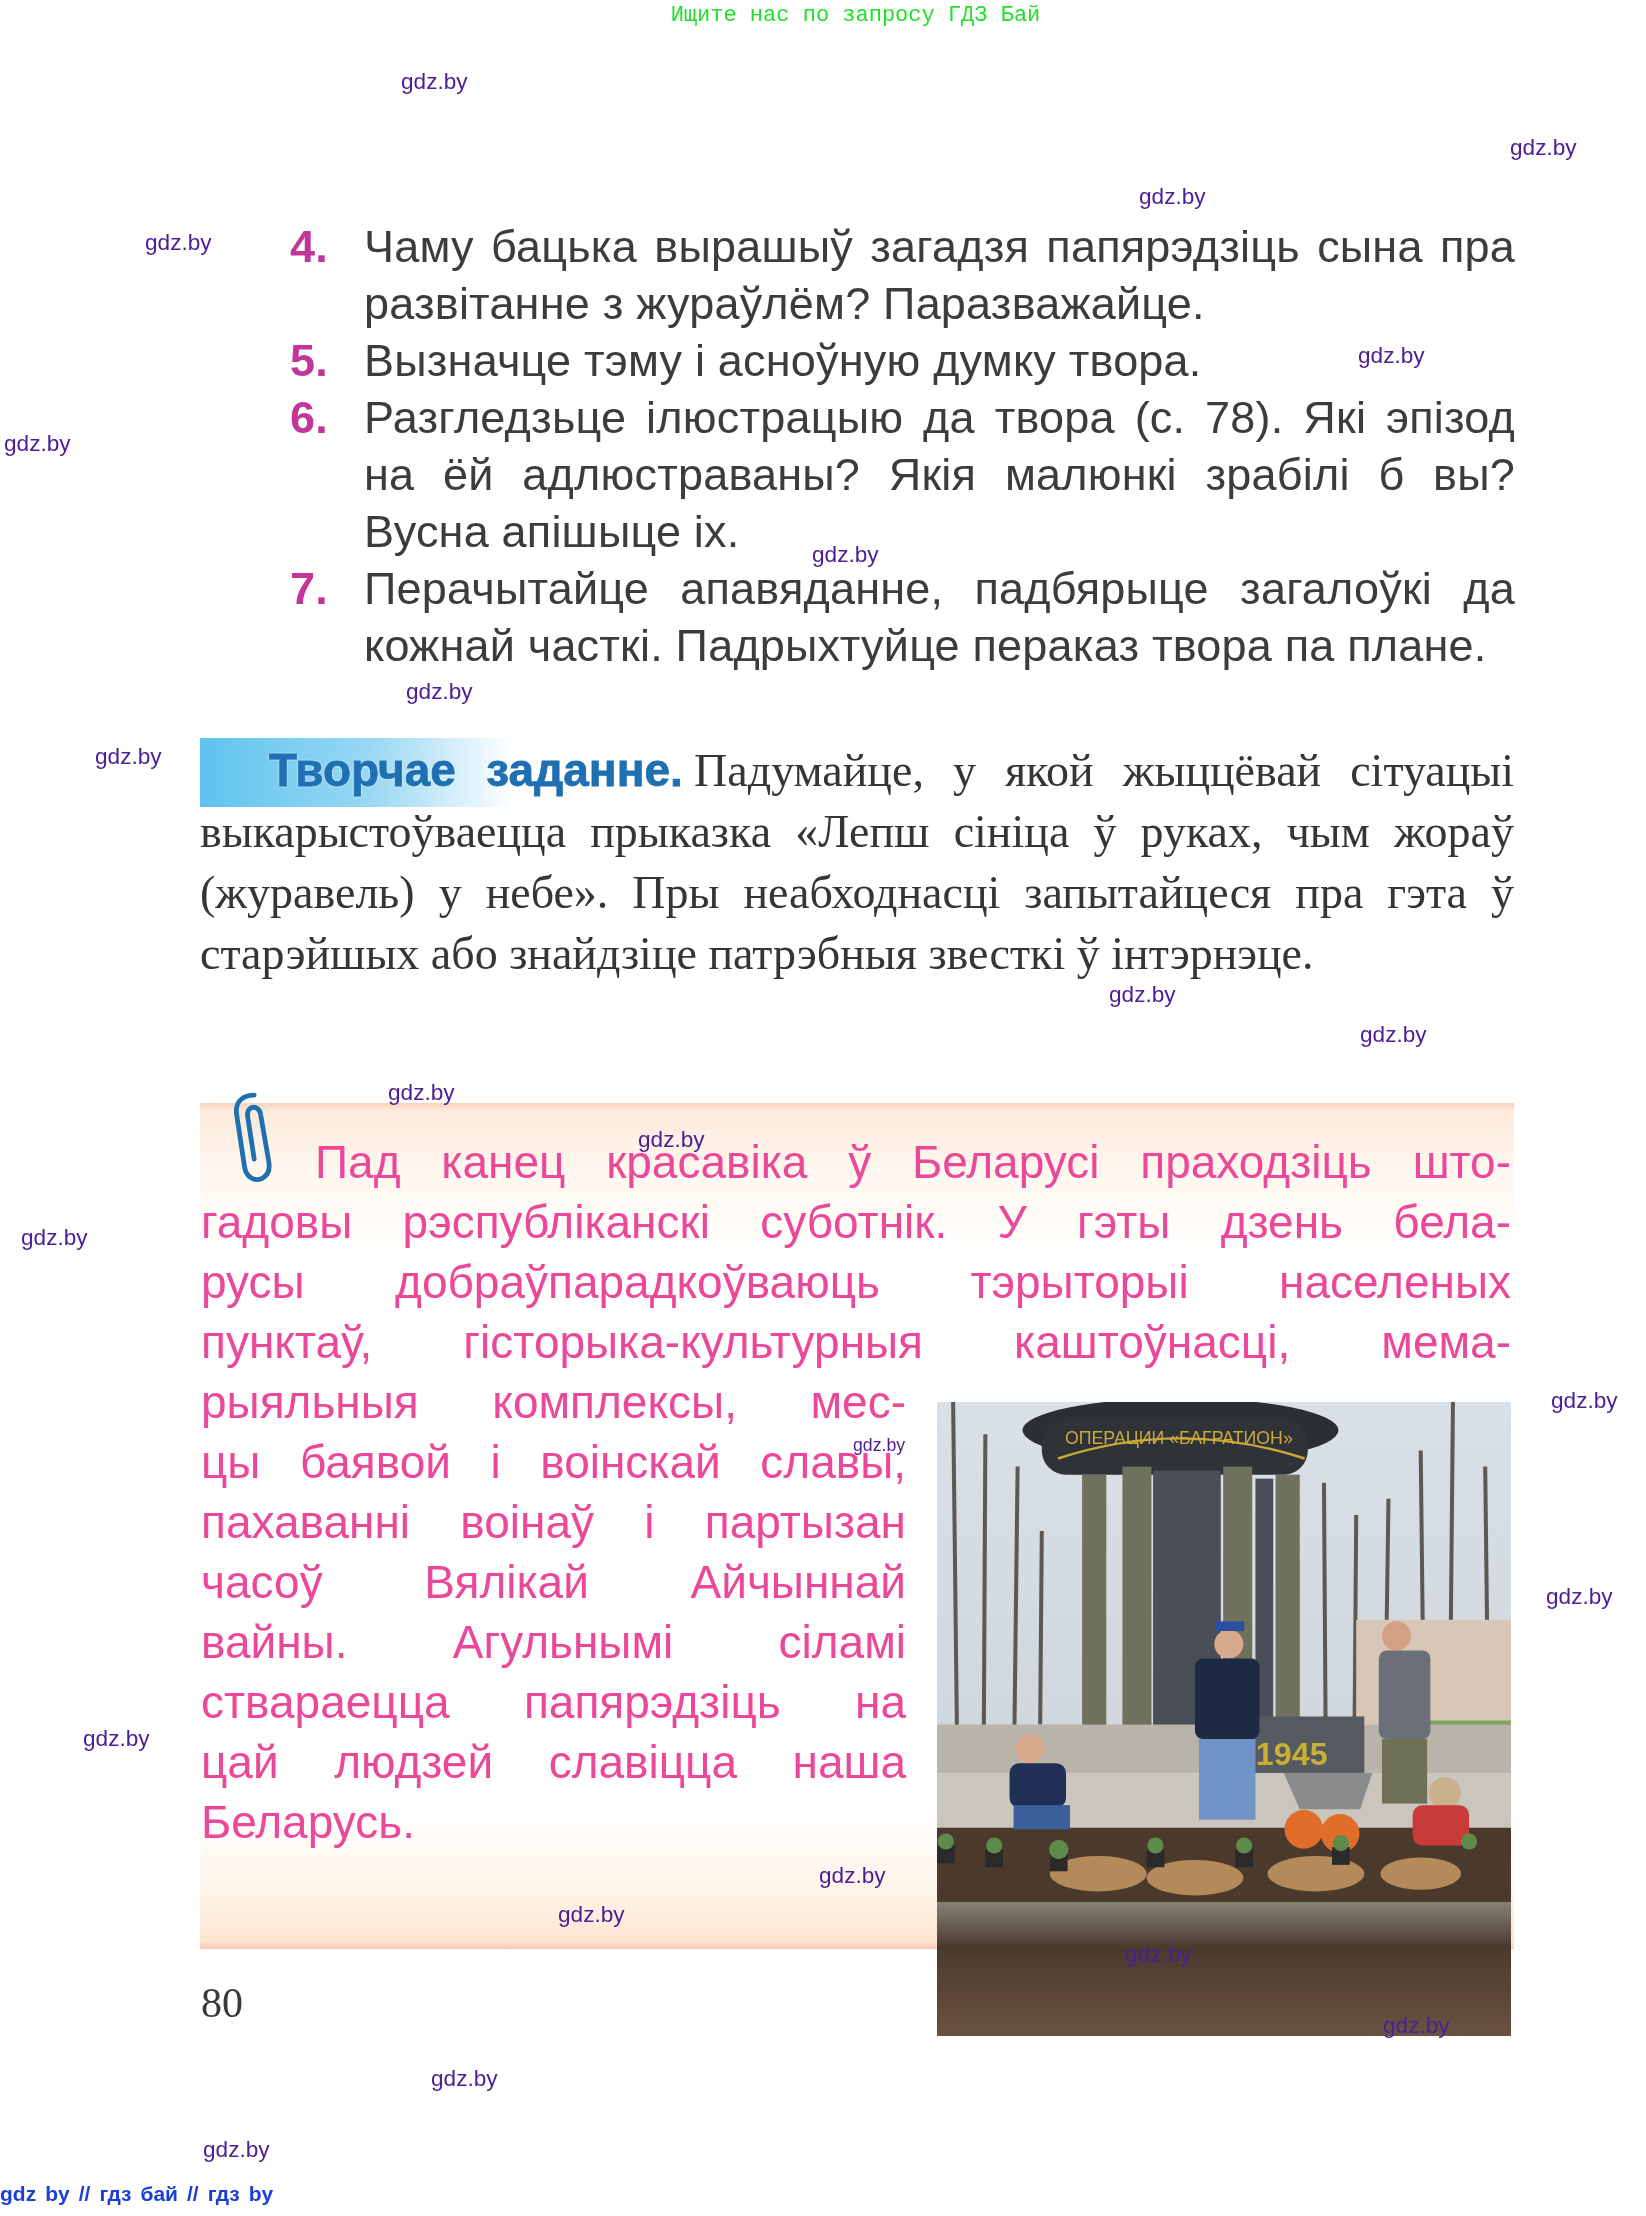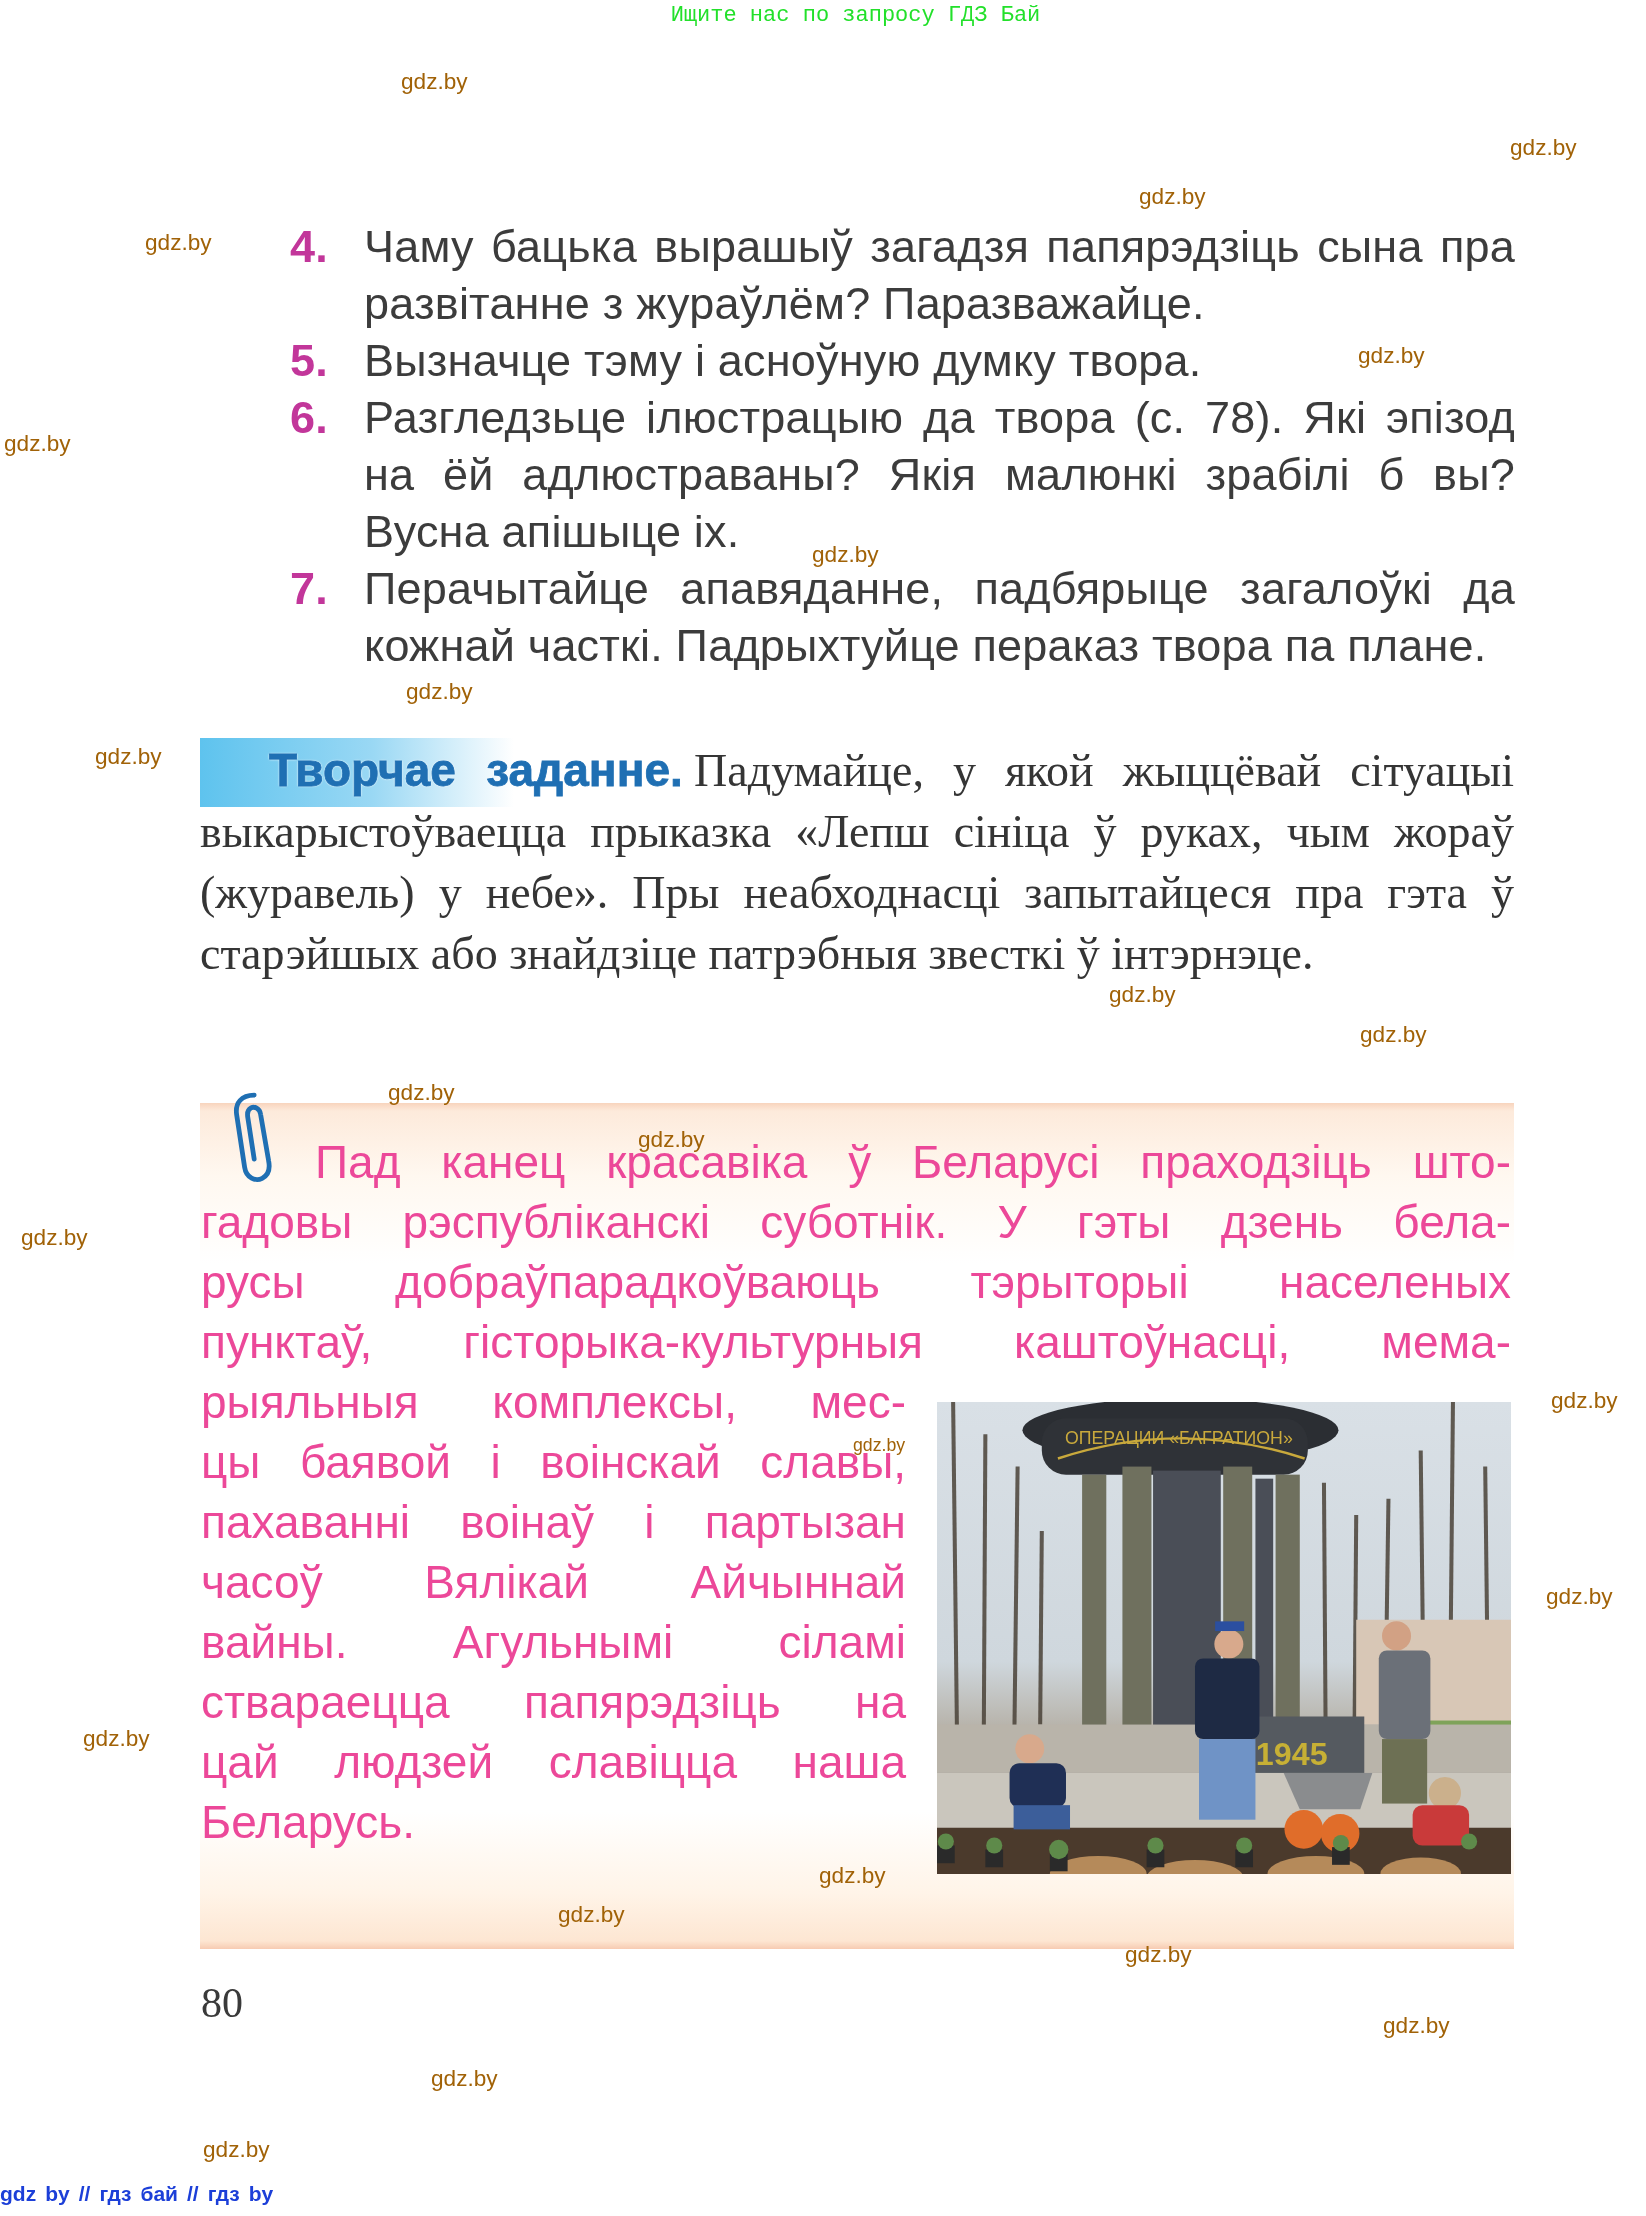--- a/index.html
+++ b/index.html
@@ -13,21 +13,21 @@
     font-family: Liberation Mono, monospace; font-size: 22px; color: #22e02a; padding-left: 32px;
   }
   .bottom-banner {
     position: absolute; left: 0; top: 2182px; width: 1647px; text-align: left;
     font-family: "Liberation Sans", sans-serif; font-size: 21px; color: #1c3fd8;
     word-spacing: 3.2px;
     font-weight: bold;
   }
   .wm {
     position: absolute; font-family: "Liberation Sans", sans-serif;
-    font-size: 22.6px; color: #a16207; white-space: nowrap;
+    font-size: 22.6px; color: #4c1d95; white-space: nowrap;
   }
   .wm.small { font-size: 17.7px; }
 
   
   .questions { position: absolute; left: 290px; top: 218px; width: 1225px; }
   .q { position: relative; padding-left: 74px; font-size: 45px; line-height: 57px; color: #3c3c3c; letter-spacing: 0.2px; }
   .q .num { position: absolute; left: 0; top: 0; color: #c2369a; font-weight: bold; }
   .q .txt { display: block; text-align: justify; text-align-last: left; }
 
   
@@ -55,21 +55,21 @@
   .info-text {
     position: absolute; left: 201px; top: 1132px; width: 1310px;
     font-family: Liberation Sans, sans-serif; font-size: 46px; line-height: 60px; color: #ec4899;
   }
   .info-line { display: block; white-space: nowrap; text-align: justify; text-align-last: justify; }
   .info-line.first { padding-left: 114px; }
   .info-line.narrow { width: 705px; }
   .info-line.last { text-align-last: left; }
 
   .photo {
-    position: absolute; left: 937px; top: 1402px; width: 574px; height: 472px; overflow: hidden;
+    position: absolute; left: 937px; top: 1402px; width: 574px; height: 634px; overflow: hidden;
     background: linear-gradient(180deg, #d9e0e6 0%, #cfd7dd 55%, #b5b0a6 70%, #8e8a80 78%, #4a3a2e 86%, #6a5240 100%);
   }
   .page-number {
     position: absolute; left: 201px; top: 1979px; font-family: "Liberation Serif", serif;
     font-size: 42px; color: #3a3a3a;
   }
 </style>
 </head>
 <body>
 

